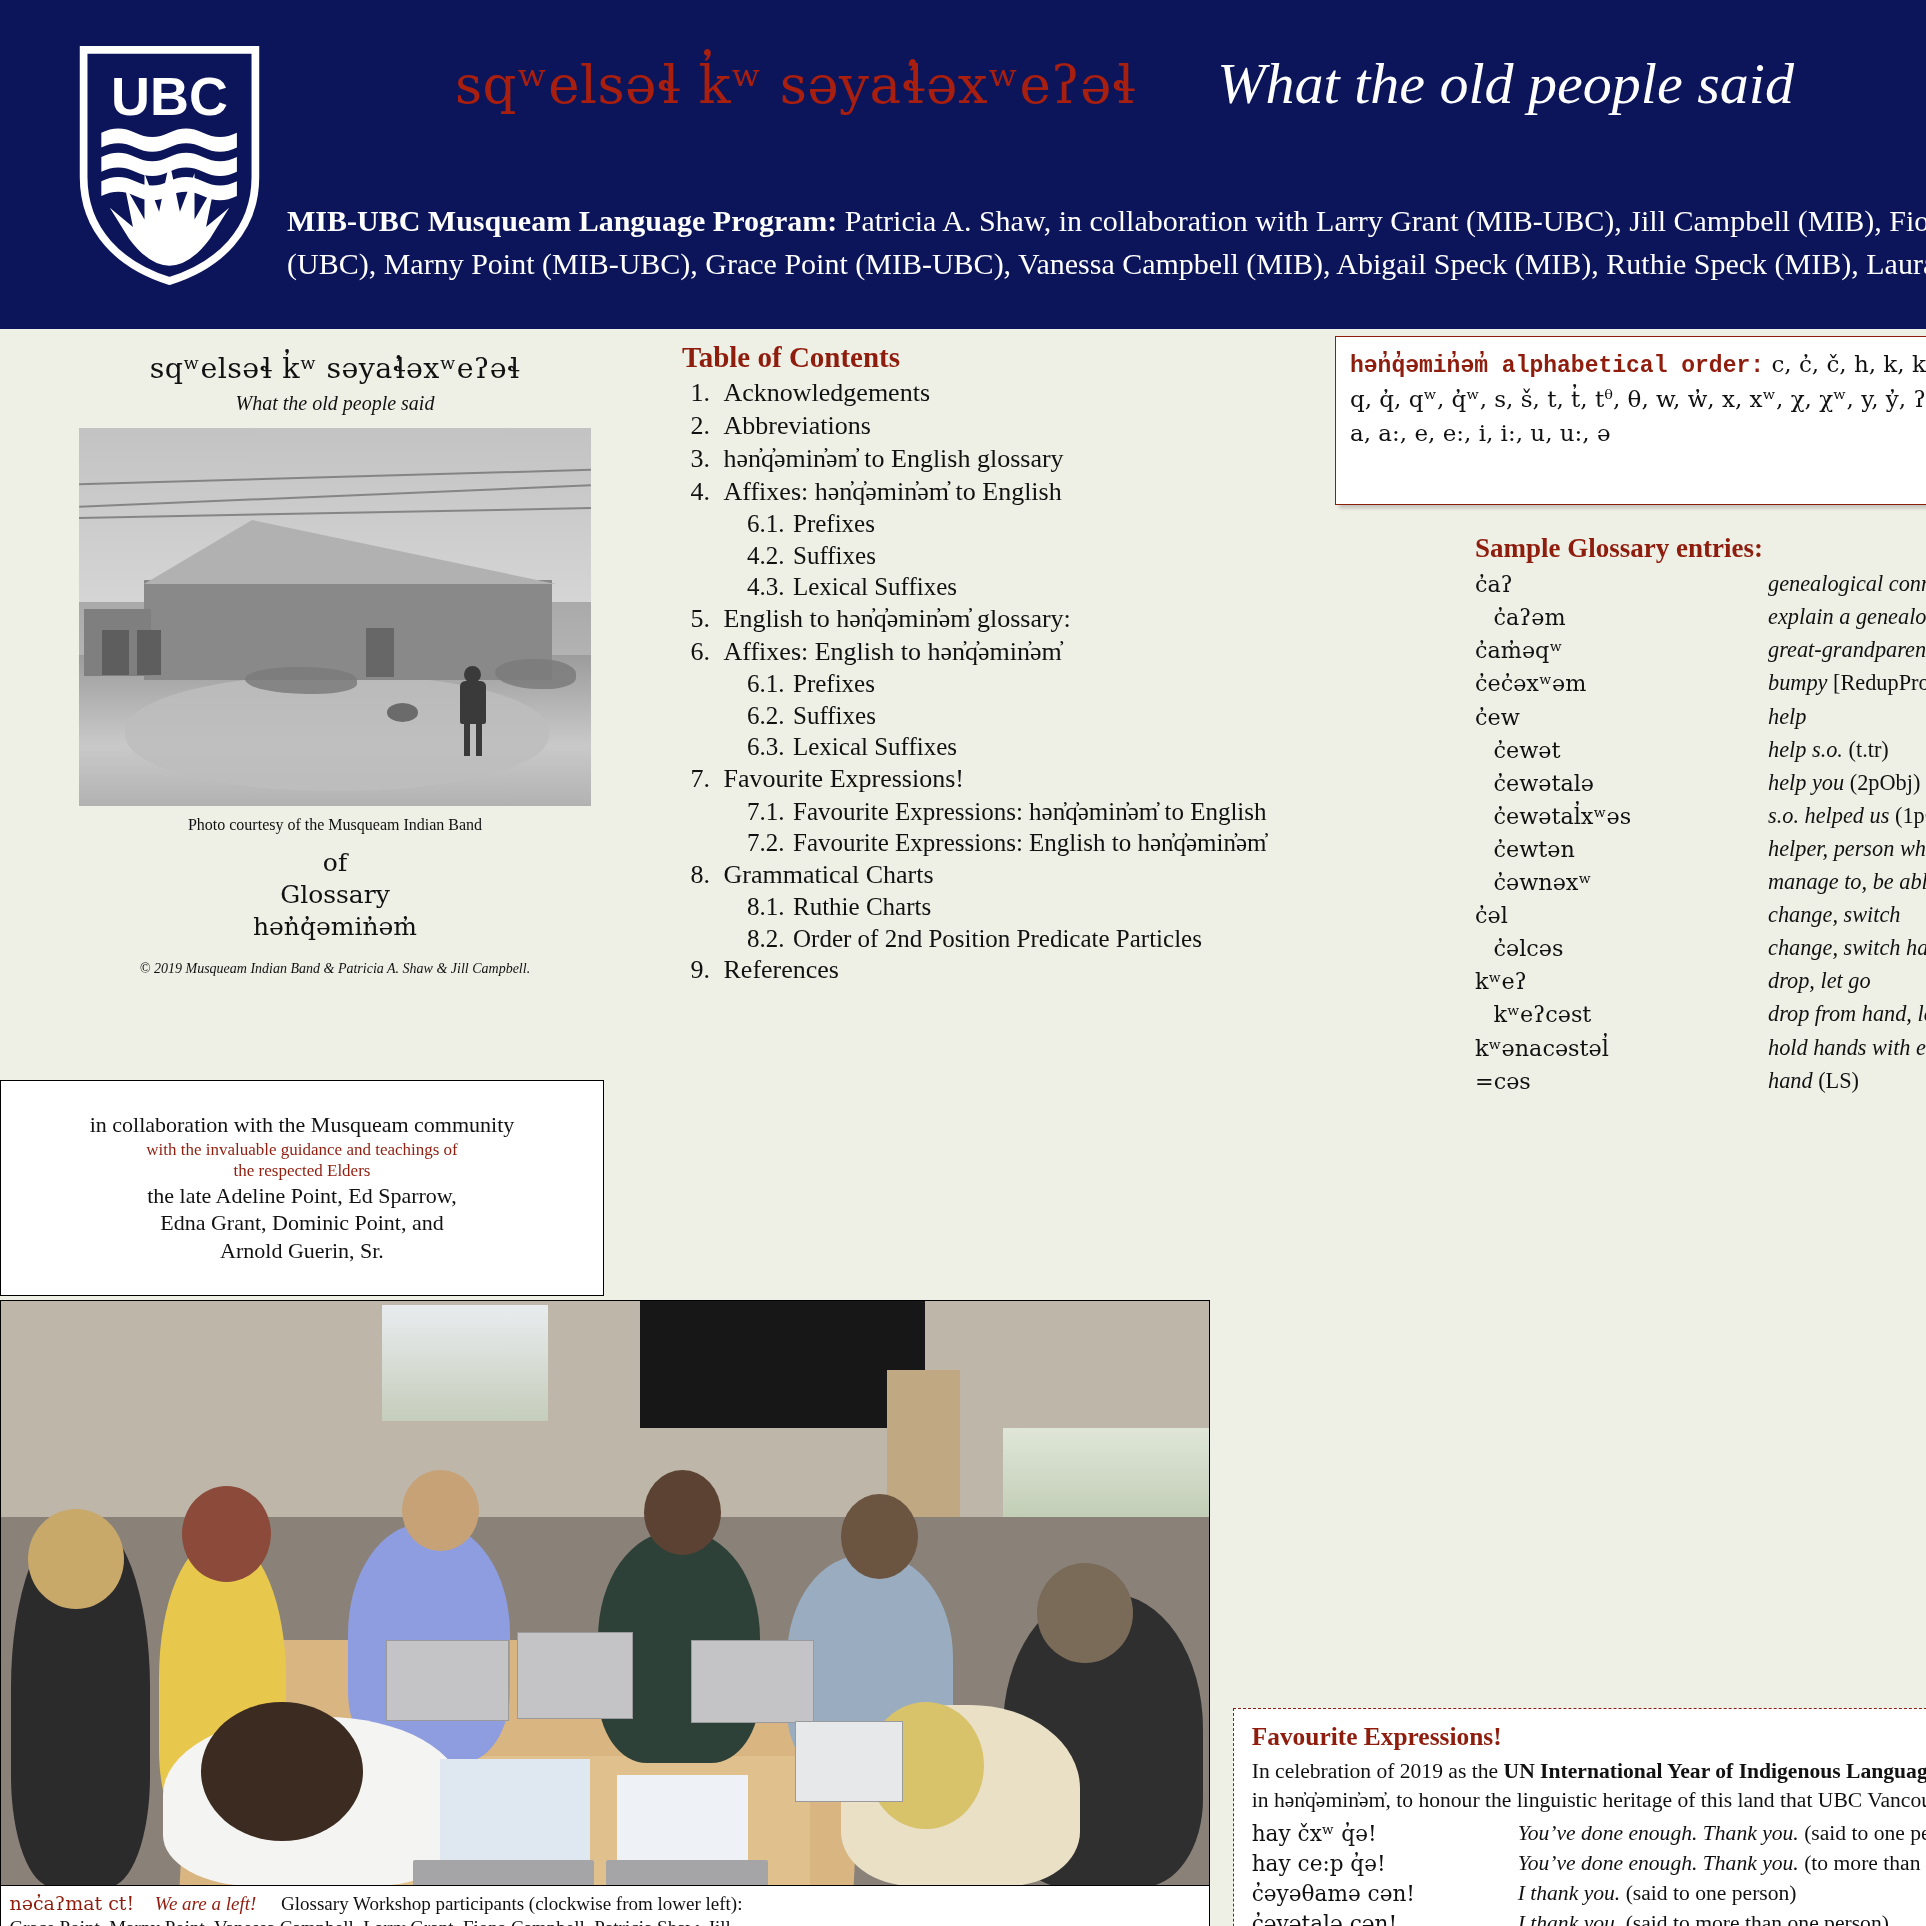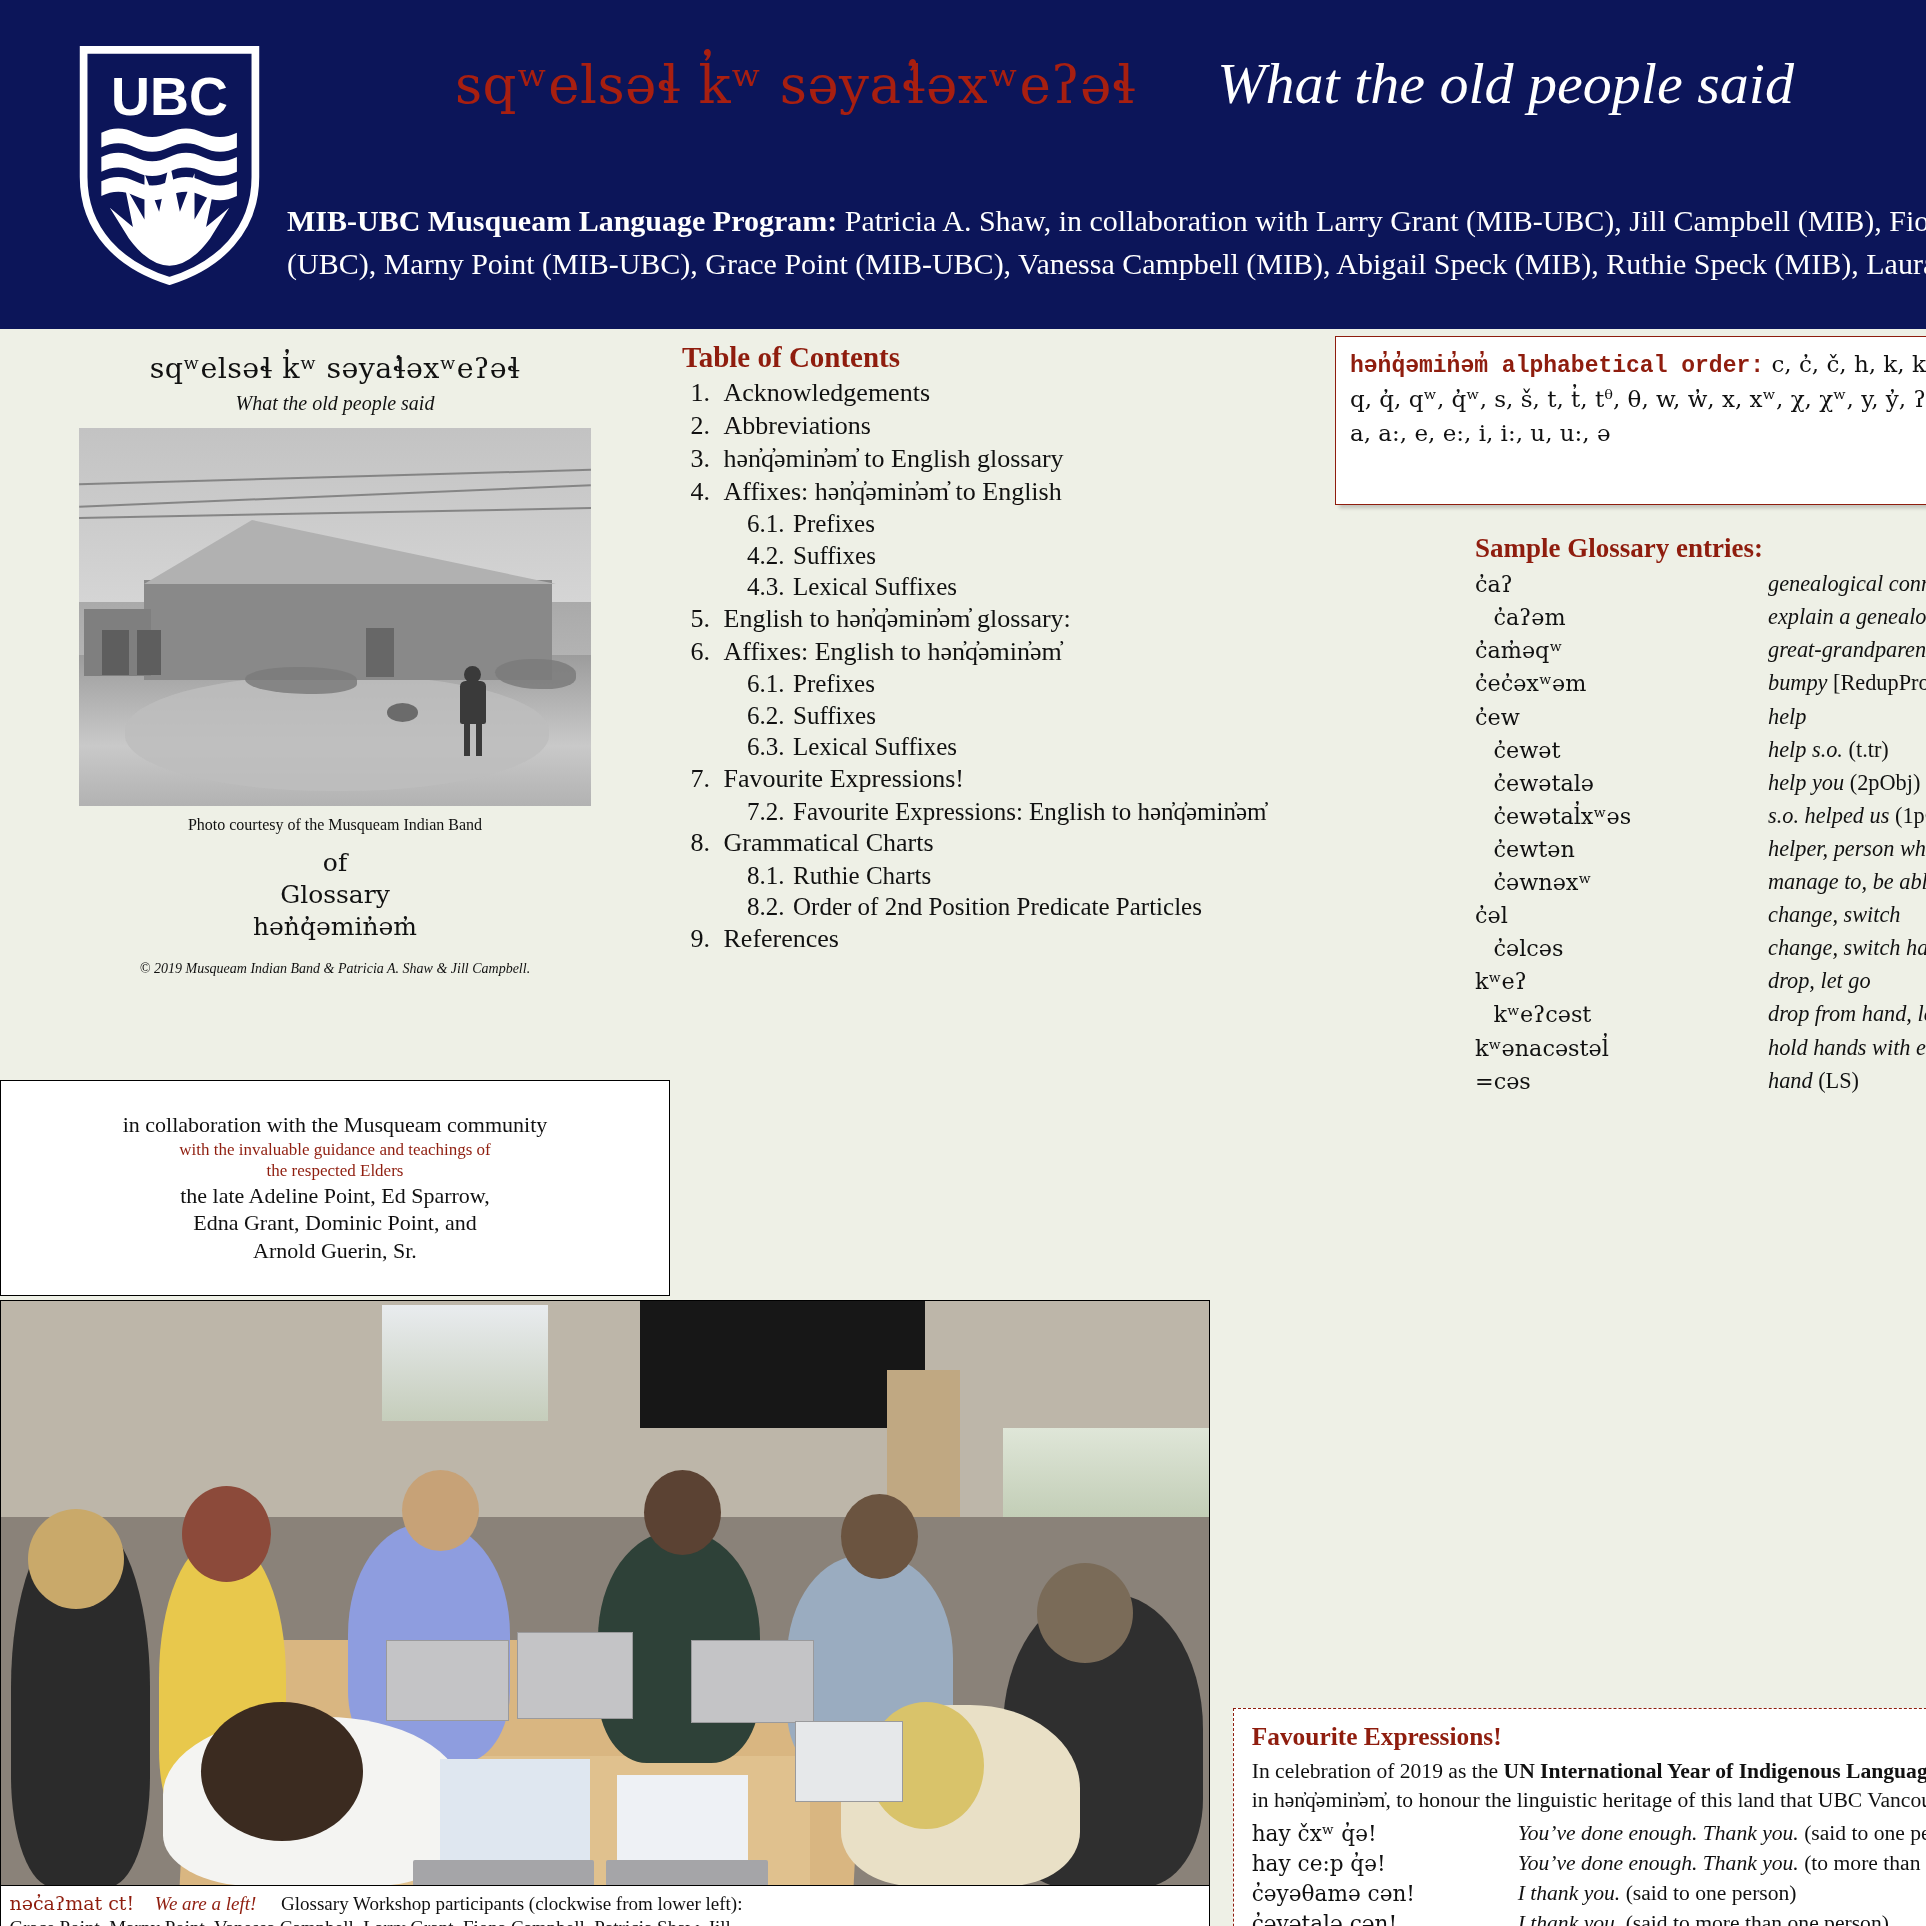--- a/index.html
+++ b/index.html
@@ -66,21 +66,21 @@
   .ph-girl { position:absolute; background:#3b3a36; }
   .ph-dog { position:absolute; background:#6d6b63; border-radius:50%; }
   .ph-shrub { position:absolute; background:#7d7c72; border-radius:48% 52% 40% 60%; opacity:.85; }
 
   #cover-credit { font-size:16px; margin-top:10px; color:#111; }
   #cover-glossary { font-size:25px; margin-top:13px; line-height:1.28; color:#111;
                     font-family:"DejaVu Serif", serif;}
   #cover-copy { font-size:14px; font-style:italic; margin-top:17.7px; color:#111; }
 
   #collab-box {
-    position:absolute; left:0px; top:751px; width:670px; height:216px;
+    position:absolute; left:0px; top:751px; width:604px; height:216px;
     background:#ffffff; border:1.5px solid #000; text-align:center;
     padding:8.5px 10.8px; display:flex; flex-direction:column; justify-content:center;
   }
   .collab-l { font-size:22px; line-height:1.26; color:#111; }
   .collab-red { font-size:17px; line-height:1.26; color:#8f1d0e; }
 
   #workshop-photo {
     position:absolute; left:0px; top:971px; width:1210px; height:586px;
     overflow:hidden; background:#6d6254; border:1.9px solid #000;
   }
@@ -322,20 +322,24 @@
         </div>
         <div class="toc-l2">
           <span class="num">6.3.</span>
           <span>Lexical Suffixes</span>
         </div>
         <div class="toc-l1">
           <span class="num">7.</span>
           <span>Favourite Expressions!</span>
         </div>
         <div class="toc-l2">
+          <span class="num">7.1.</span>
+          <span>Favourite Expressions:  hən̓q̓əmin̓əm̓ to English</span>
+        </div>
+        <div class="toc-l2">
           <span class="num">7.2.</span>
           <span>Favourite Expressions:  English to hən̓q̓əmin̓əm̓</span>
         </div>
         <div class="toc-l1">
           <span class="num">8.</span>
           <span>Grammatical Charts</span>
         </div>
         <div class="toc-l2">
           <span class="num">8.1.</span>
           <span>Ruthie Charts</span>

